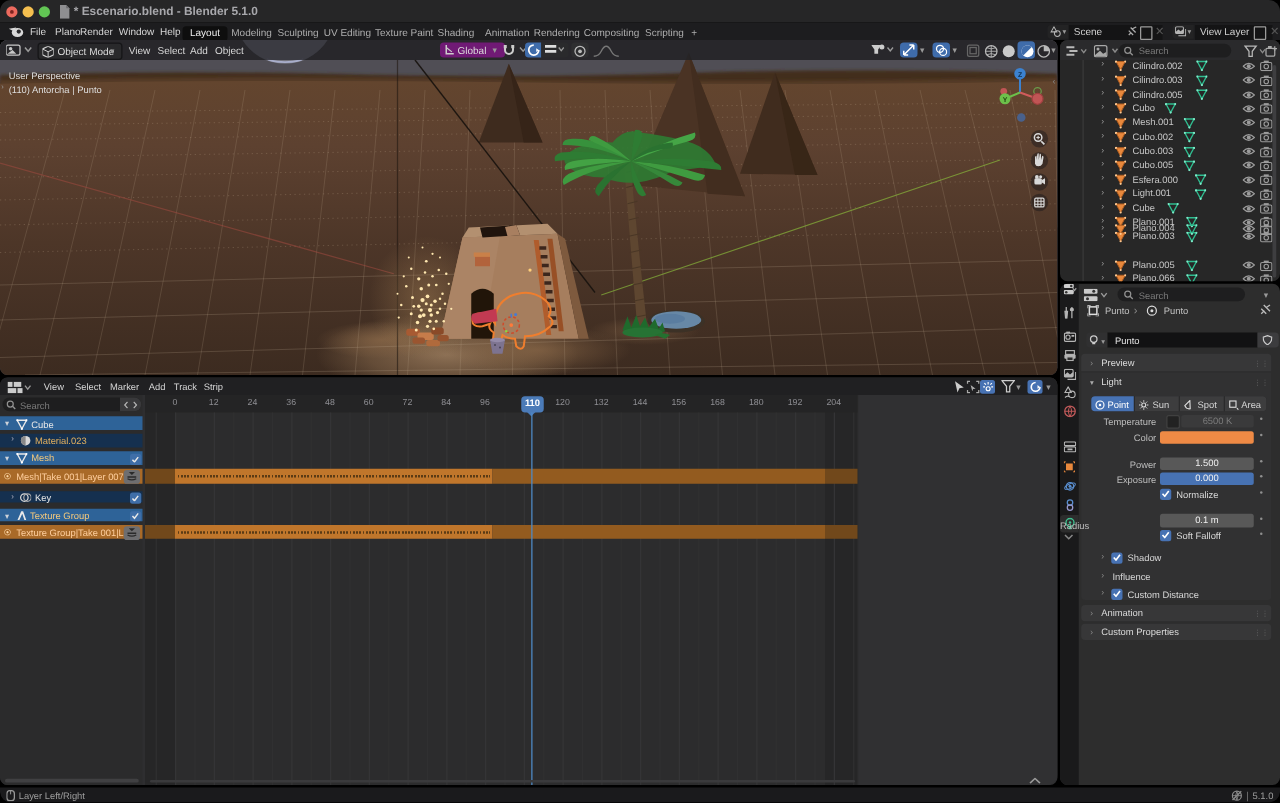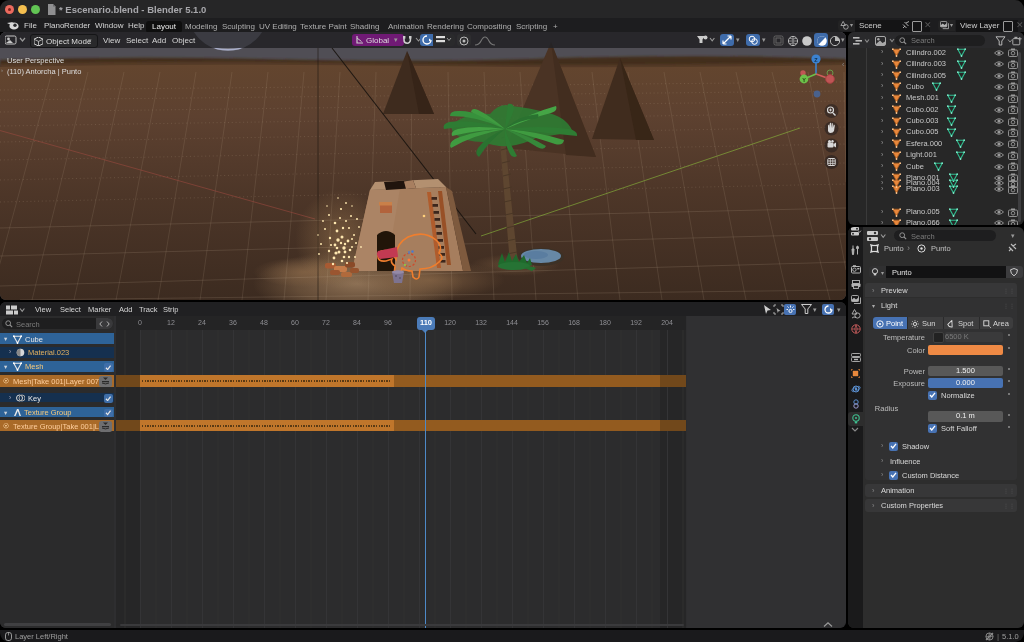--- a/index.html
+++ b/index.html
@@ -1069,33 +1069,33 @@
         <path d="M3 0.5 L6.5 6 Q4 8 1.5 6 Z" fill="none" stroke="#ddd" stroke-width="0.9" transform="rotate(30 4 4)"></path>
       </svg>
 <div class="abs" style="left:110px;top:92px;color:#d5d5d5">Spot</div>
 <svg class="abs" style="left:135px;top:92.5px" width="8" height="8" viewBox="0 0 8 8">
         <rect x="0.8" y="0.8" width="5" height="5" fill="none" stroke="#ddd" stroke-width="0.9"></rect>
         <path d="M6.5 6.5 L7.8 7.8" stroke="#ddd" stroke-width="0.9"></path>
       </svg>
 <div class="abs" style="left:145px;top:92px;color:#d5d5d5">Area</div>
 <div class="abs" style="left:0;top:106px;width:80px;height:10px;text-align:right;color:#bdbdbd"><span style="margin-right:3px">Temperature</span></div>
 <div class="abs" style="left:85px;top:105px;width:9px;height:9px;background:#222;border:1px solid #404040;border-radius:2px"></div>
-<div class="abs" style="left:97px;top:104.5px;width:58px;height:10.5px;background:#3a3a3b;border-radius:2px;text-align:left;color:#7b7b7b">6500 K</div>
+<div class="abs" style="left:97px;top:104.5px;width:58px;height:10.5px;background:#3a3a3b;border-radius:2px;text-align:center;color:#7b7b7b">6500 K</div>
 <div class="abs" style="left:0;top:119px;width:80px;height:10px;text-align:right;color:#bdbdbd"><span style="margin-right:3px">Color</span></div>
 <div class="abs" style="left:80px;top:117.5px;width:75px;height:10.5px;background:#ef8a45;border-radius:2px"></div>
 <div class="abs" style="left:0;top:140px;width:80px;height:10px;text-align:right;color:#bdbdbd"><span style="margin-right:3px">Power</span></div>
 <div class="abs" style="left:80px;top:138.5px;width:75px;height:10.5px;background:#585858;border-radius:2px;text-align:center;color:#f0f0f0">1.500</div>
 <div class="abs" style="left:0;top:152px;width:80px;height:10px;text-align:right;color:#bdbdbd"><span style="margin-right:3px">Exposure</span></div>
 <div class="abs" style="left:80px;top:150.5px;width:75px;height:10.5px;background:#4772b3;border-radius:2px;text-align:center;color:#f0f0f0">0.000</div>
 <div class="abs" style="left:80px;top:163.5px;width:9px;height:9px;background:#4772b3;border-radius:2px"></div>
 <svg class="abs" style="left:81px;top:165px" width="7" height="6" viewBox="0 0 7 6">
         <path d="M1 3 L2.8 5 L6 0.8" fill="none" stroke="#fff" stroke-width="1.3"></path>
       </svg>
 <div class="abs" style="left:93px;top:164px;color:#d8d8d8">Normalize</div>
-<div class="abs" style="left:0;top:177px;width:80px;height:10px;text-align:center;color:#bdbdbd"><span style="margin-right:3px">Radius</span></div>
+<div class="abs" style="left:0;top:189px;width:80px;height:10px;text-align:left;color:#bdbdbd"><span style="margin-right:3px">Radius</span></div>
 <div class="abs" style="left:80px;top:184px;width:75px;height:10.5px;background:#585858;border-radius:2px;text-align:center;color:#f0f0f0">0.1 m</div>
 <div class="abs" style="left:80px;top:196.5px;width:9px;height:9px;background:#4772b3;border-radius:2px"></div>
 <svg class="abs" style="left:81px;top:198px" width="7" height="6" viewBox="0 0 7 6">
         <path d="M1 3 L2.8 5 L6 0.8" fill="none" stroke="#fff" stroke-width="1.3"></path>
       </svg>
 <div class="abs" style="left:93px;top:197px;color:#d8d8d8">Soft Falloff</div>
 <div class="abs" style="left:160px;top:107px;width:2.4px;height:2.4px;background:#8f8f8f;border-radius:50%"></div>
 <div class="abs" style="left:160px;top:120px;width:2.4px;height:2.4px;background:#8f8f8f;border-radius:50%"></div>
 <div class="abs" style="left:160px;top:141px;width:2.4px;height:2.4px;background:#8f8f8f;border-radius:50%"></div>
 <div class="abs" style="left:160px;top:153px;width:2.4px;height:2.4px;background:#8f8f8f;border-radius:50%"></div>

